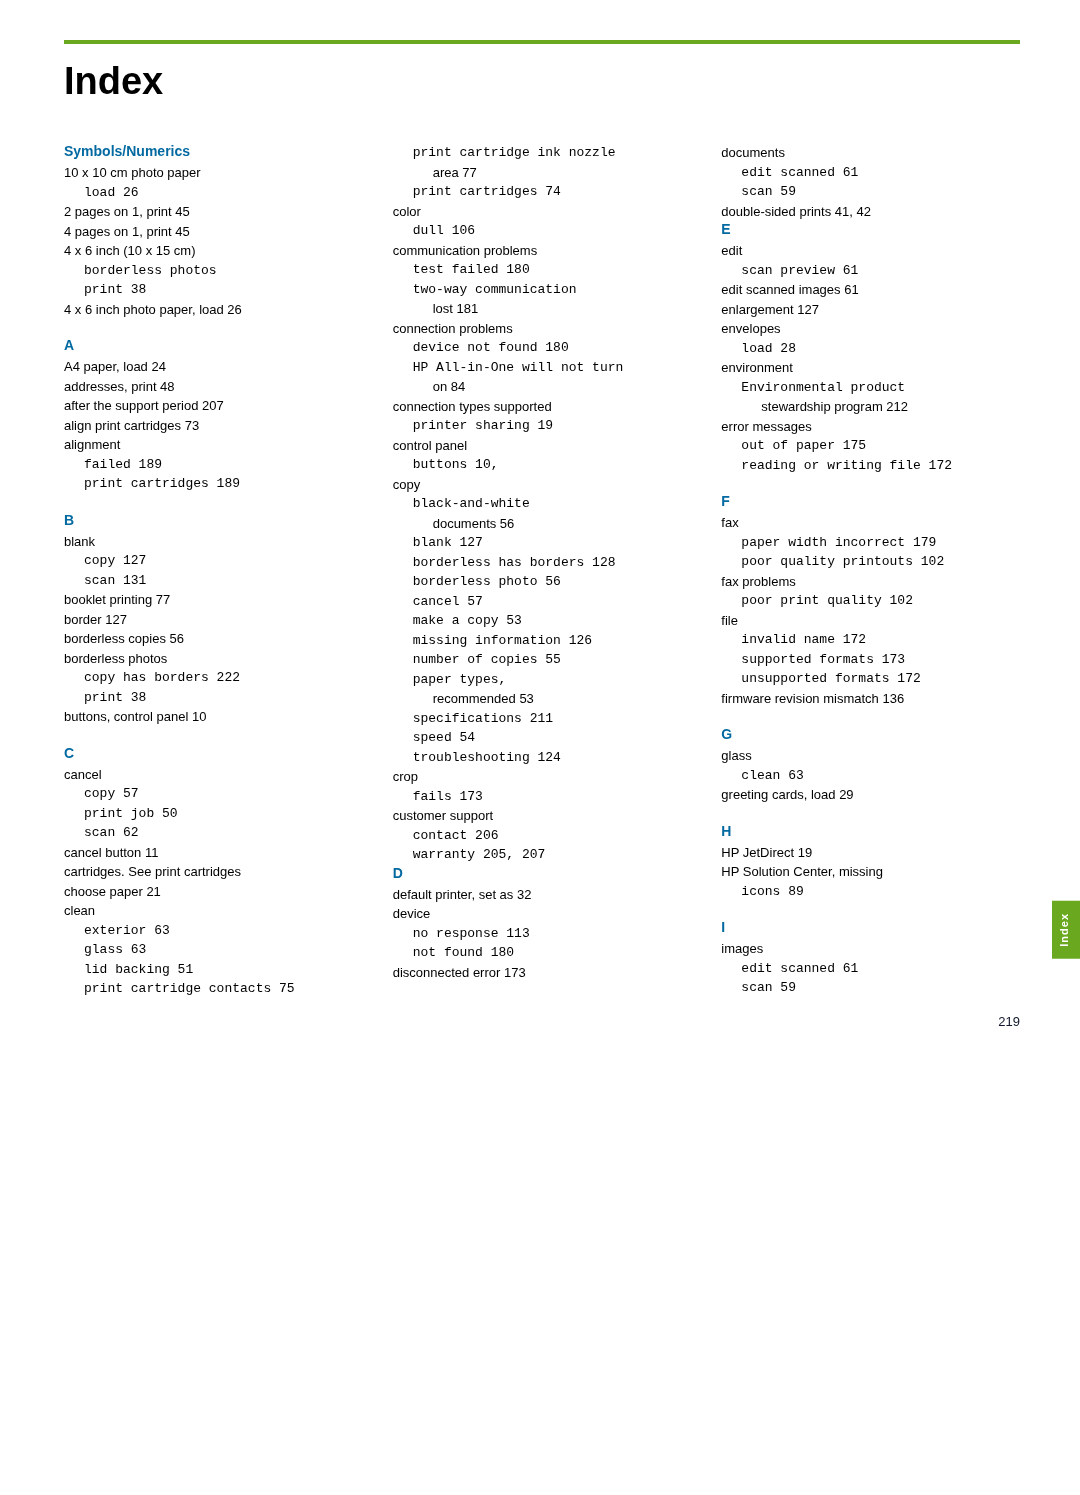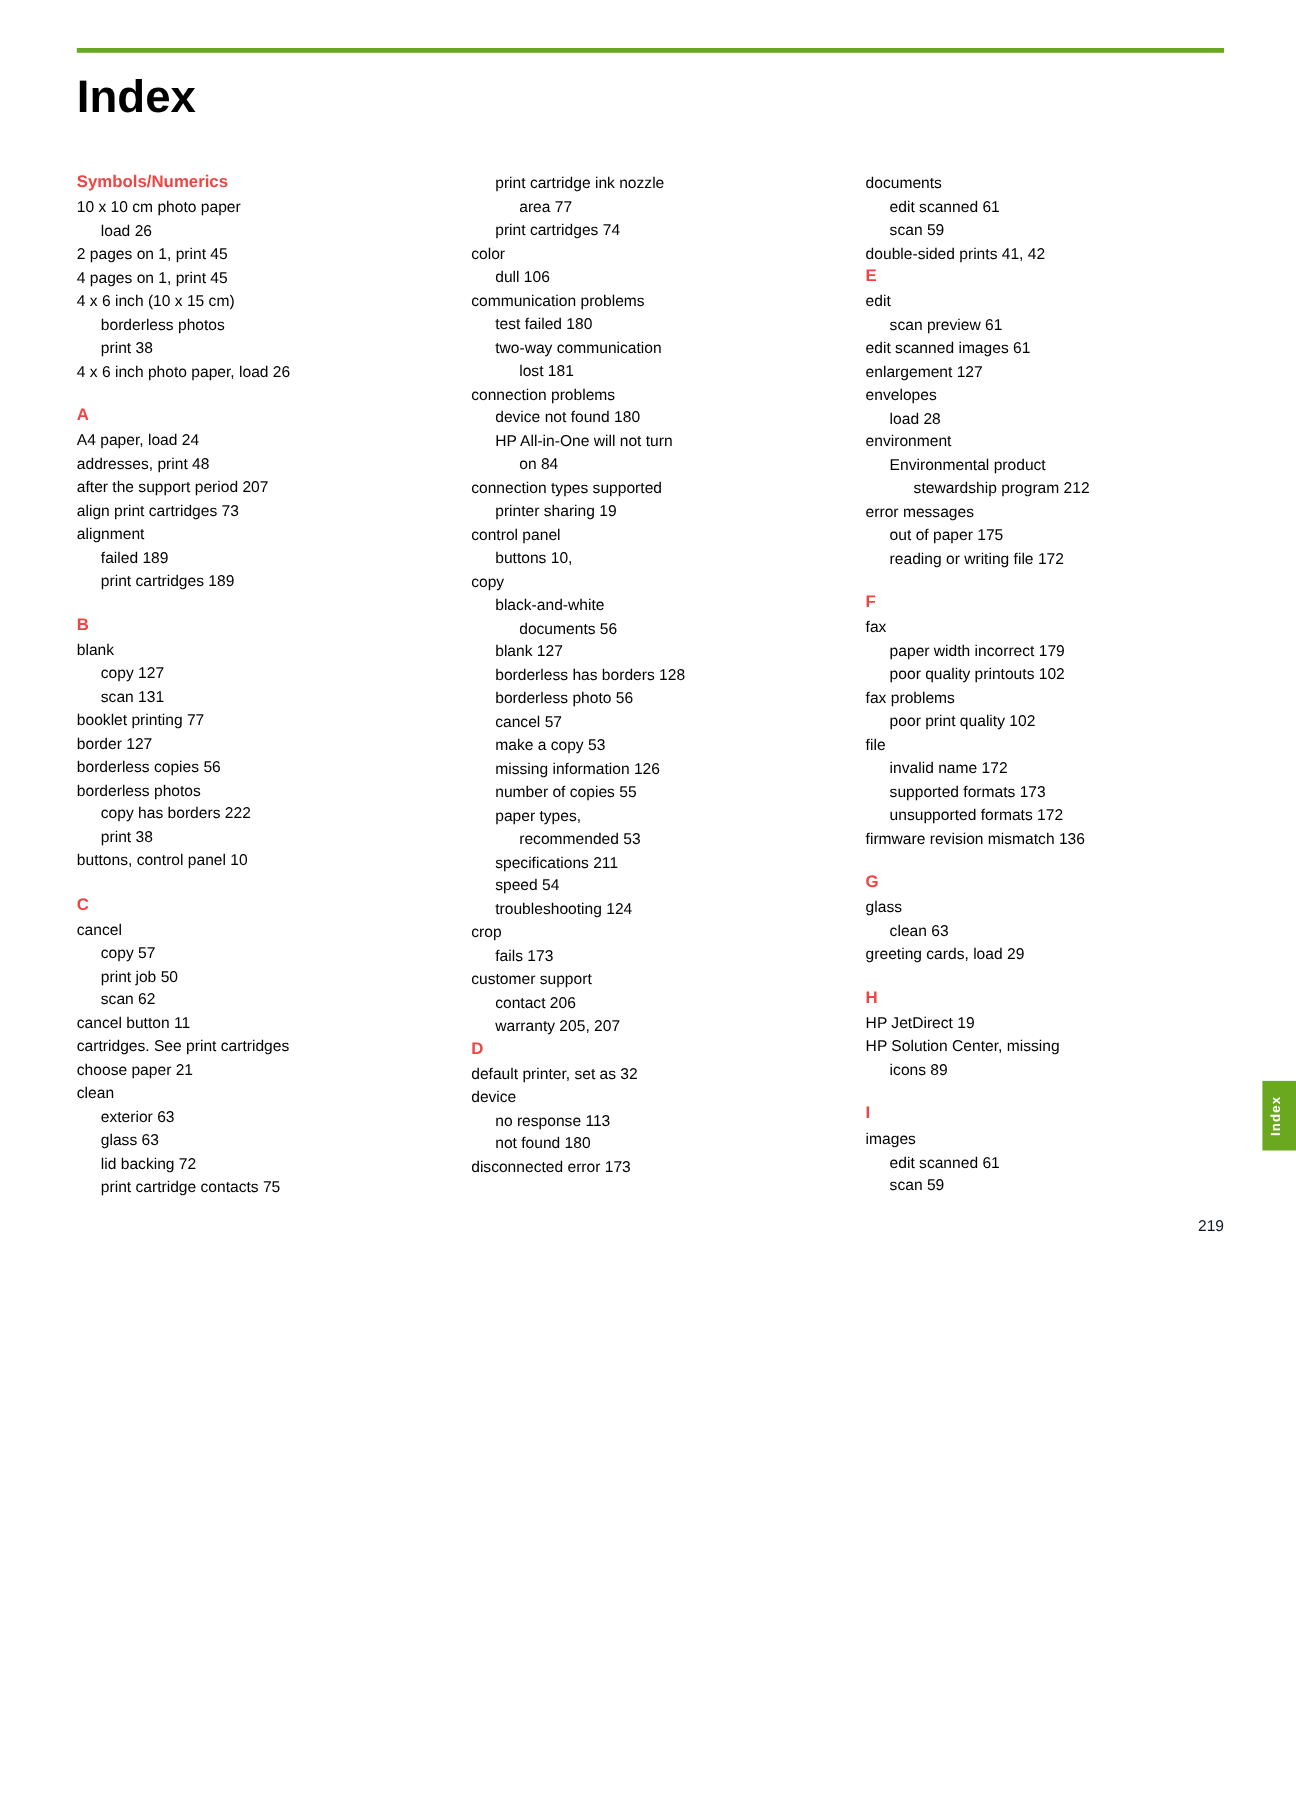--- a/index.html
+++ b/index.html
@@ -39,37 +39,38 @@
     .col {
       flex: 1;
       padding-right: 30px;
     }
 
     .col:last-child {
       padding-right: 0;
     }
 
     .section-heading {
-      color: #ef4444;
+      color: #0369a1;
       font-weight: bold;
       font-size: 14px;
       margin-bottom: 4px;
       margin-top: 18px;
     }
 
     .section-heading:first-child {
       margin-top: 0;
     }
 
     .index-entry {
       line-height: 1.5;
     }
 
     .index-entry.indent1 {
       padding-left: 20px;
+      font-family: Liberation Mono, monospace;
     }
 
     .index-entry.indent2 {
       padding-left: 40px;
     }
 
     .side-tab {
       position: absolute;
       right: 0;
       bottom: 100px;
@@ -136,21 +137,21 @@
         <div class="index-entry">cancel</div>
         <div class="index-entry indent1">copy 57</div>
         <div class="index-entry indent1">print job 50</div>
         <div class="index-entry indent1">scan 62</div>
         <div class="index-entry">cancel button 11</div>
         <div class="index-entry">cartridges. See print cartridges</div>
         <div class="index-entry">choose paper 21</div>
         <div class="index-entry">clean</div>
         <div class="index-entry indent1">exterior 63</div>
         <div class="index-entry indent1">glass 63</div>
-        <div class="index-entry indent1">lid backing 72</div>
+        <div class="index-entry indent1">lid backing 51</div>
         <div class="index-entry indent1">print cartridge contacts 75</div>
       </div>
 
     <div class="col" id="col2-render">
         <div class="index-entry indent1">print cartridge ink nozzle</div>
         <div class="index-entry indent2">area 77</div>
         <div class="index-entry indent1">print cartridges 74</div>
         <div class="index-entry">color</div>
         <div class="index-entry indent1">dull 106</div>
         <div class="index-entry">communication problems</div>

